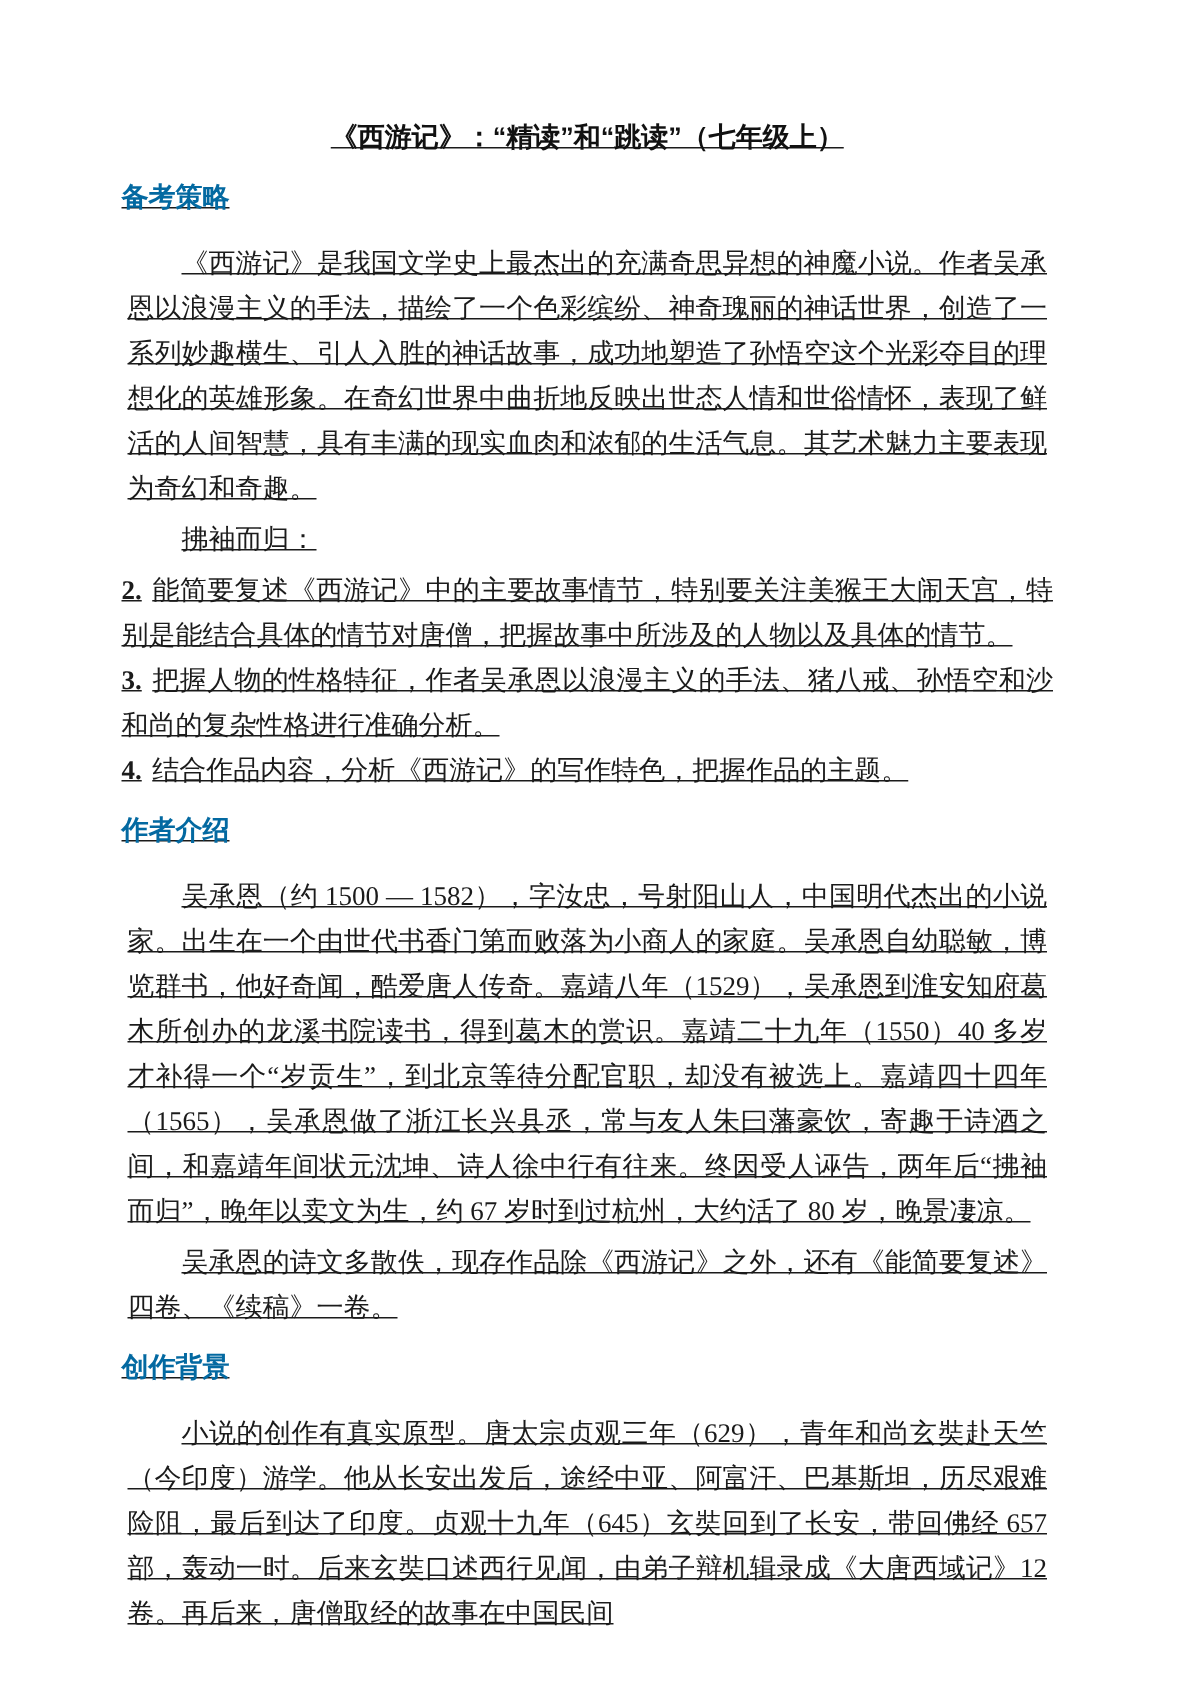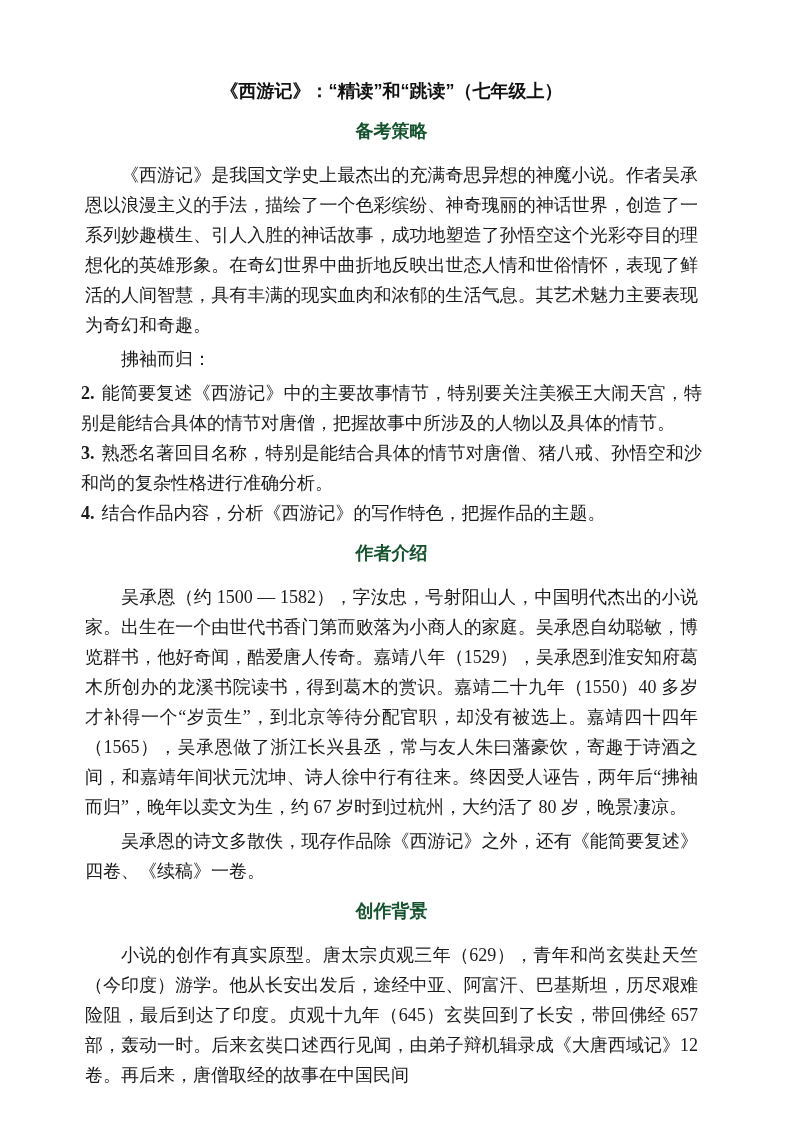--- a/index.html
+++ b/index.html
@@ -13,36 +13,36 @@
     height: 1122px;
     box-sizing: border-box;
     margin: 0 auto;
     padding: 76px 80px 60px 70px;
     background: #ffffff;
     color: #1b1b1b;
     font-family: "Liberation Serif", "DejaVu Serif", serif;
     font-size: 18px;
     line-height: 30px;
     overflow: hidden;
+    text-decoration: underline;
   }
   .doc-title {
     margin: 0 0 10px 0;
     text-align: center;
     font-size: 18px;
     font-weight: 700;
     font-family: "Liberation Sans", "DejaVu Sans", sans-serif;
     color: #111111;
   }
   .sec-heading {
     margin: 10px 0 14px 0;
-    text-align: center;
     font-size: 18px;
     font-weight: 700;
     font-family: "Liberation Sans", "DejaVu Sans", sans-serif;
-    color: #14532d;
+    color: #0369a1;
   }
   p.body-para {
     margin: 4px;
     text-align: justify;
     word-break: normal;
     overflow-wrap: break-word;
   }
   p.first-indent {
     text-indent: 2em;
   }
@@ -64,21 +64,21 @@
 
   <h2 class="sec-heading">备考策略</h2>
 
   <p class="body-para first-indent">《西游记》是我国文学史上最杰出的充满奇思异想的神魔小说。作者吴承恩以浪漫主义的手法，描绘了一个色彩缤纷、神奇瑰丽的神话世界，创造了一系列妙趣横生、引人入胜的神话故事，成功地塑造了孙悟空这个光彩夺目的理想化的英雄形象。在奇幻世界中曲折地反映出世态人情和世俗情怀，表现了鲜活的人间智慧，具有丰满的现实血肉和浓郁的生活气息。其艺术魅力主要表现为奇幻和奇趣。</p>
 
   <p class="body-para first-indent">拂袖而归：</p>
 
 
   <p class="list-item"><span class="list-marker">2.</span><span>能简要复述《西游记》中的主要故事情节，特别要关注美猴王大闹天宫，特别是能结合具体的情节对唐僧，把握故事中所涉及的人物以及具体的情节。</span></p>
 
-  <p class="list-item"><span class="list-marker">3.</span><span>熟悉名著回目名称，特别是能结合具体的情节对唐僧、猪八戒、孙悟空和沙和尚的复杂性格进行准确分析。</span></p>
+  <p class="list-item"><span class="list-marker">3.</span><span>把握人物的性格特征，作者吴承恩以浪漫主义的手法、猪八戒、孙悟空和沙和尚的复杂性格进行准确分析。</span></p>
 
   <p class="list-item"><span class="list-marker">4.</span><span>结合作品内容，分析《西游记》的写作特色，把握作品的主题。</span></p>
 
   <h2 class="sec-heading">作者介绍</h2>
 
   <p class="body-para first-indent">吴承恩（约 1500 — 1582），字汝忠，号射阳山人，中国明代杰出的小说家。出生在一个由世代书香门第而败落为小商人的家庭。吴承恩自幼聪敏，博览群书，他好奇闻，酷爱唐人传奇。嘉靖八年（1529），吴承恩到淮安知府葛木所创办的龙溪书院读书，得到葛木的赏识。嘉靖二十九年（1550）40 多岁才补得一个“岁贡生”，到北京等待分配官职，却没有被选上。嘉靖四十四年（1565），吴承恩做了浙江长兴县丞，常与友人朱曰藩豪饮，寄趣于诗酒之间，和嘉靖年间状元沈坤、诗人徐中行有往来。终因受人诬告，两年后“拂袖而归”，晚年以卖文为生，约 67 岁时到过杭州，大约活了 80 岁，晚景凄凉。</p>
 
   <p class="body-para first-indent">吴承恩的诗文多散佚，现存作品除《西游记》之外，还有《能简要复述》四卷、《续稿》一卷。</p>
 
   <h2 class="sec-heading">创作背景</h2>

